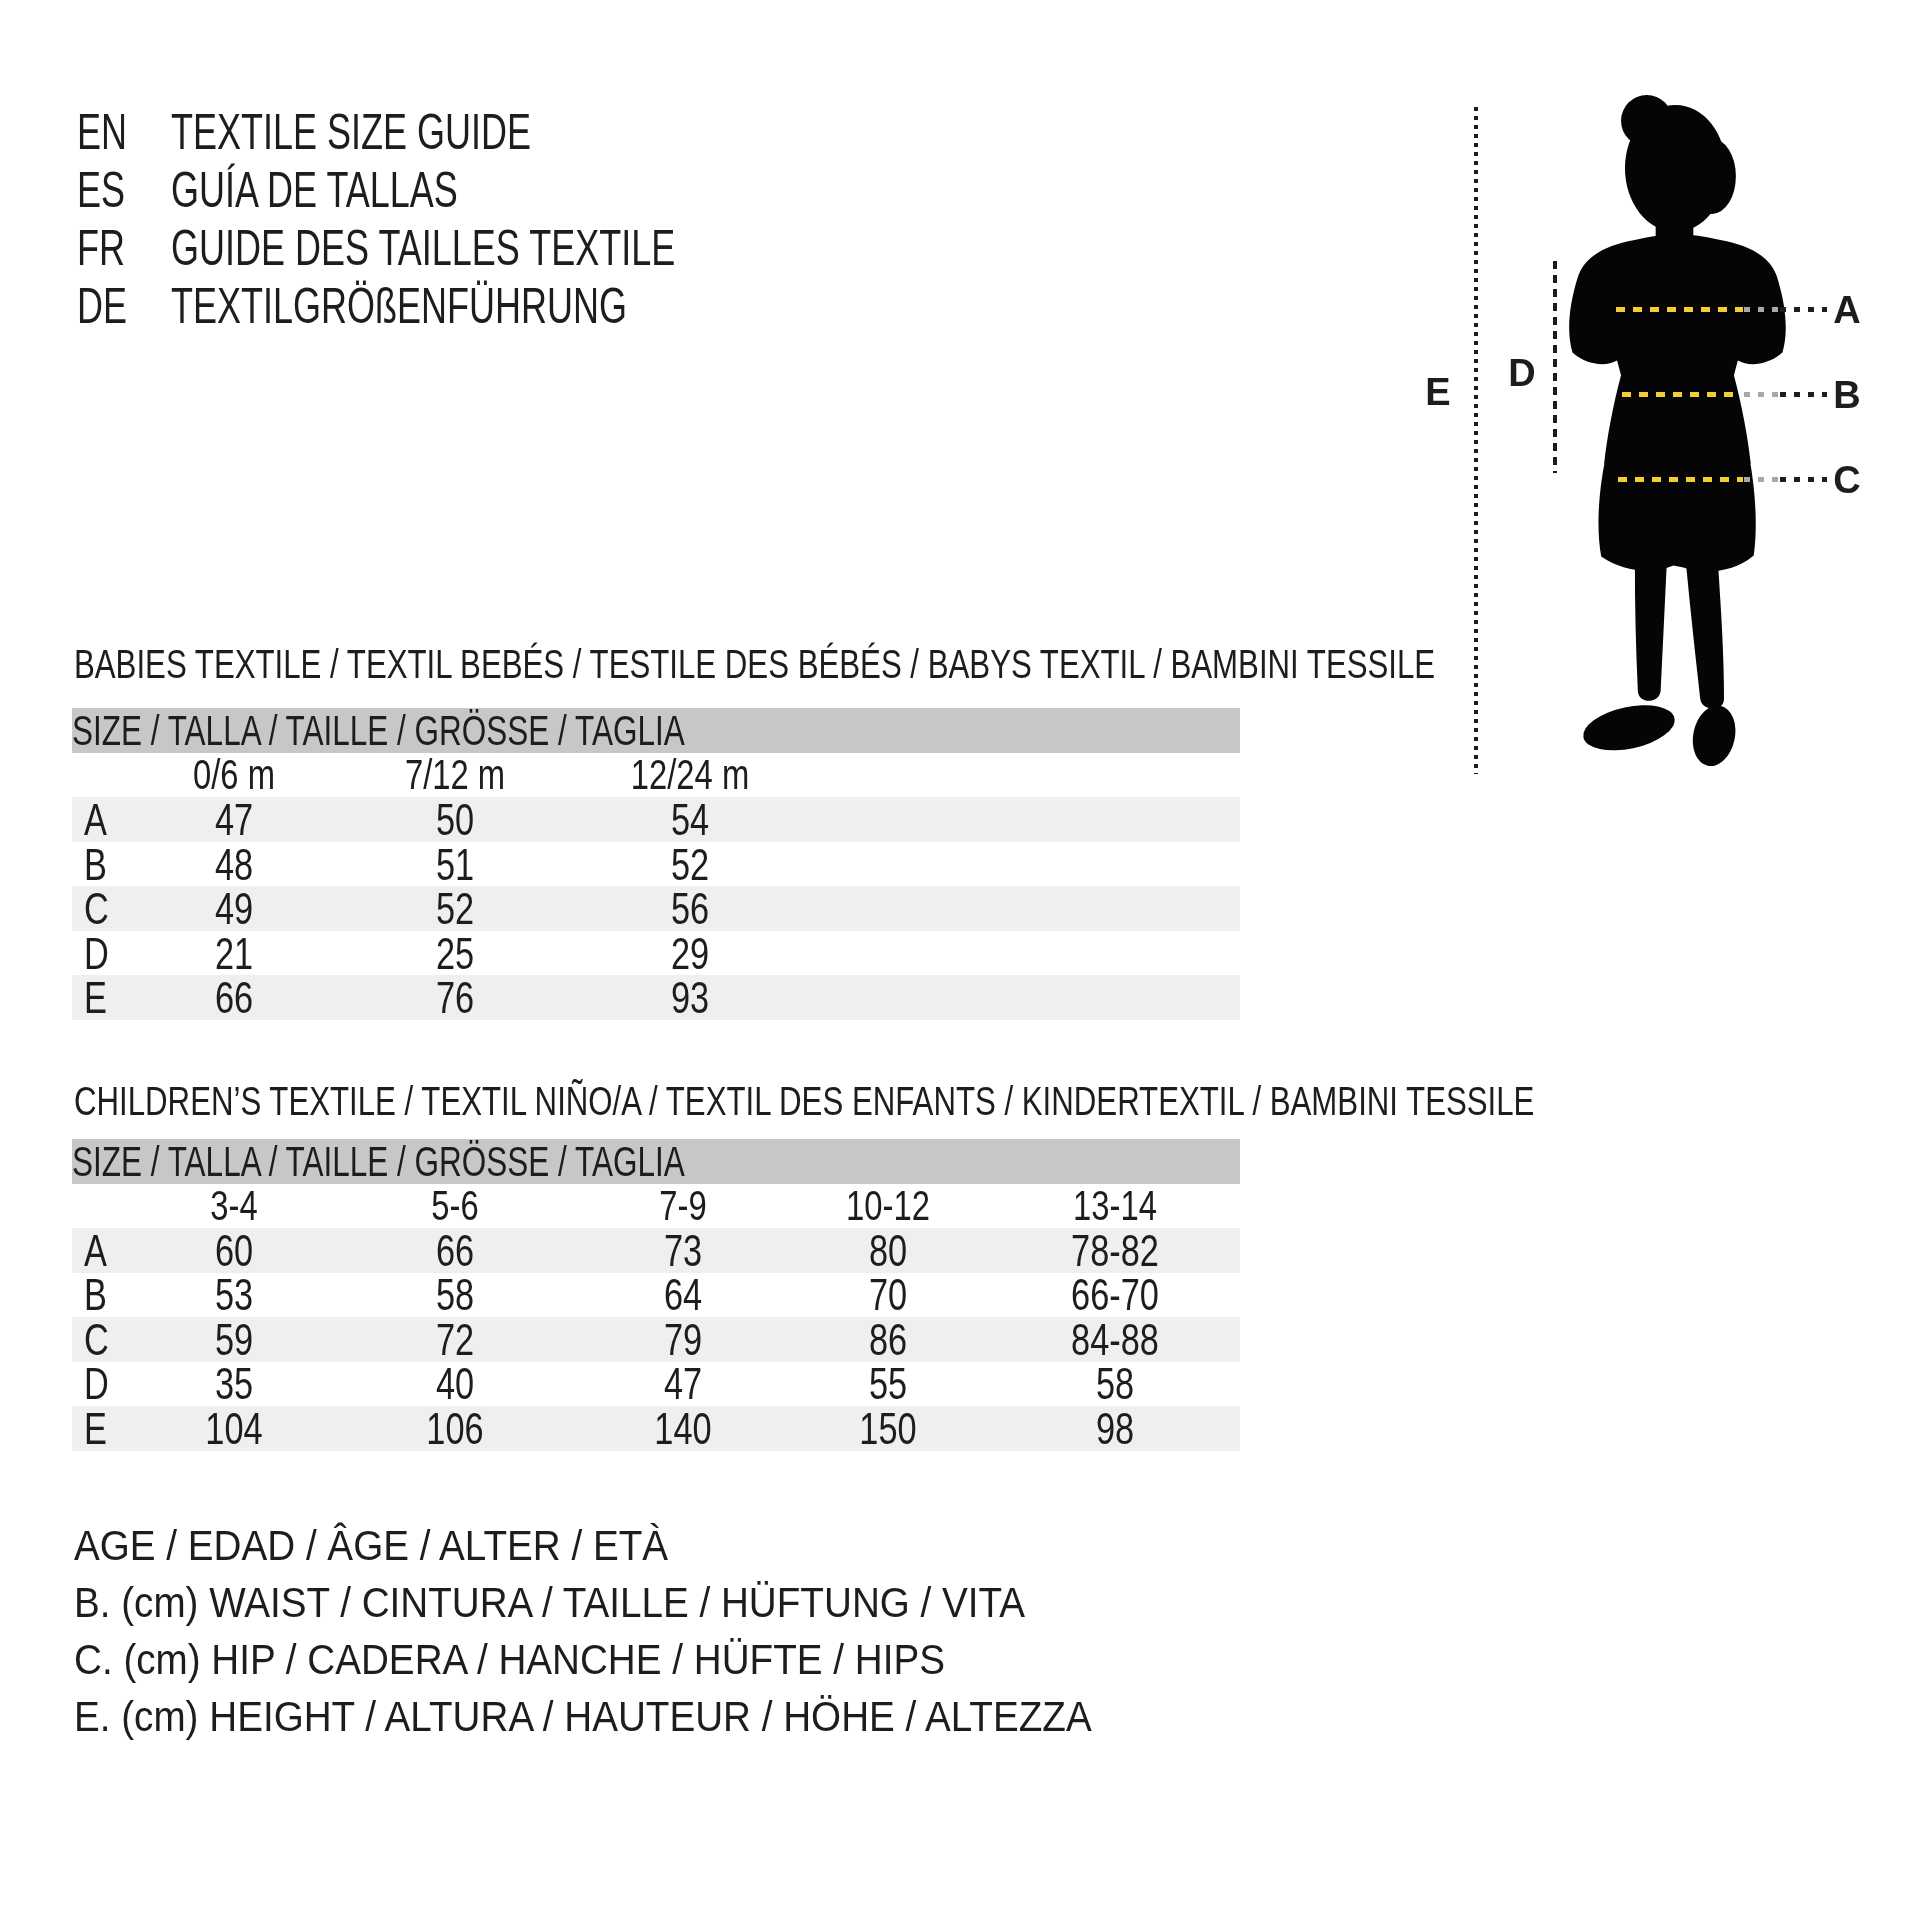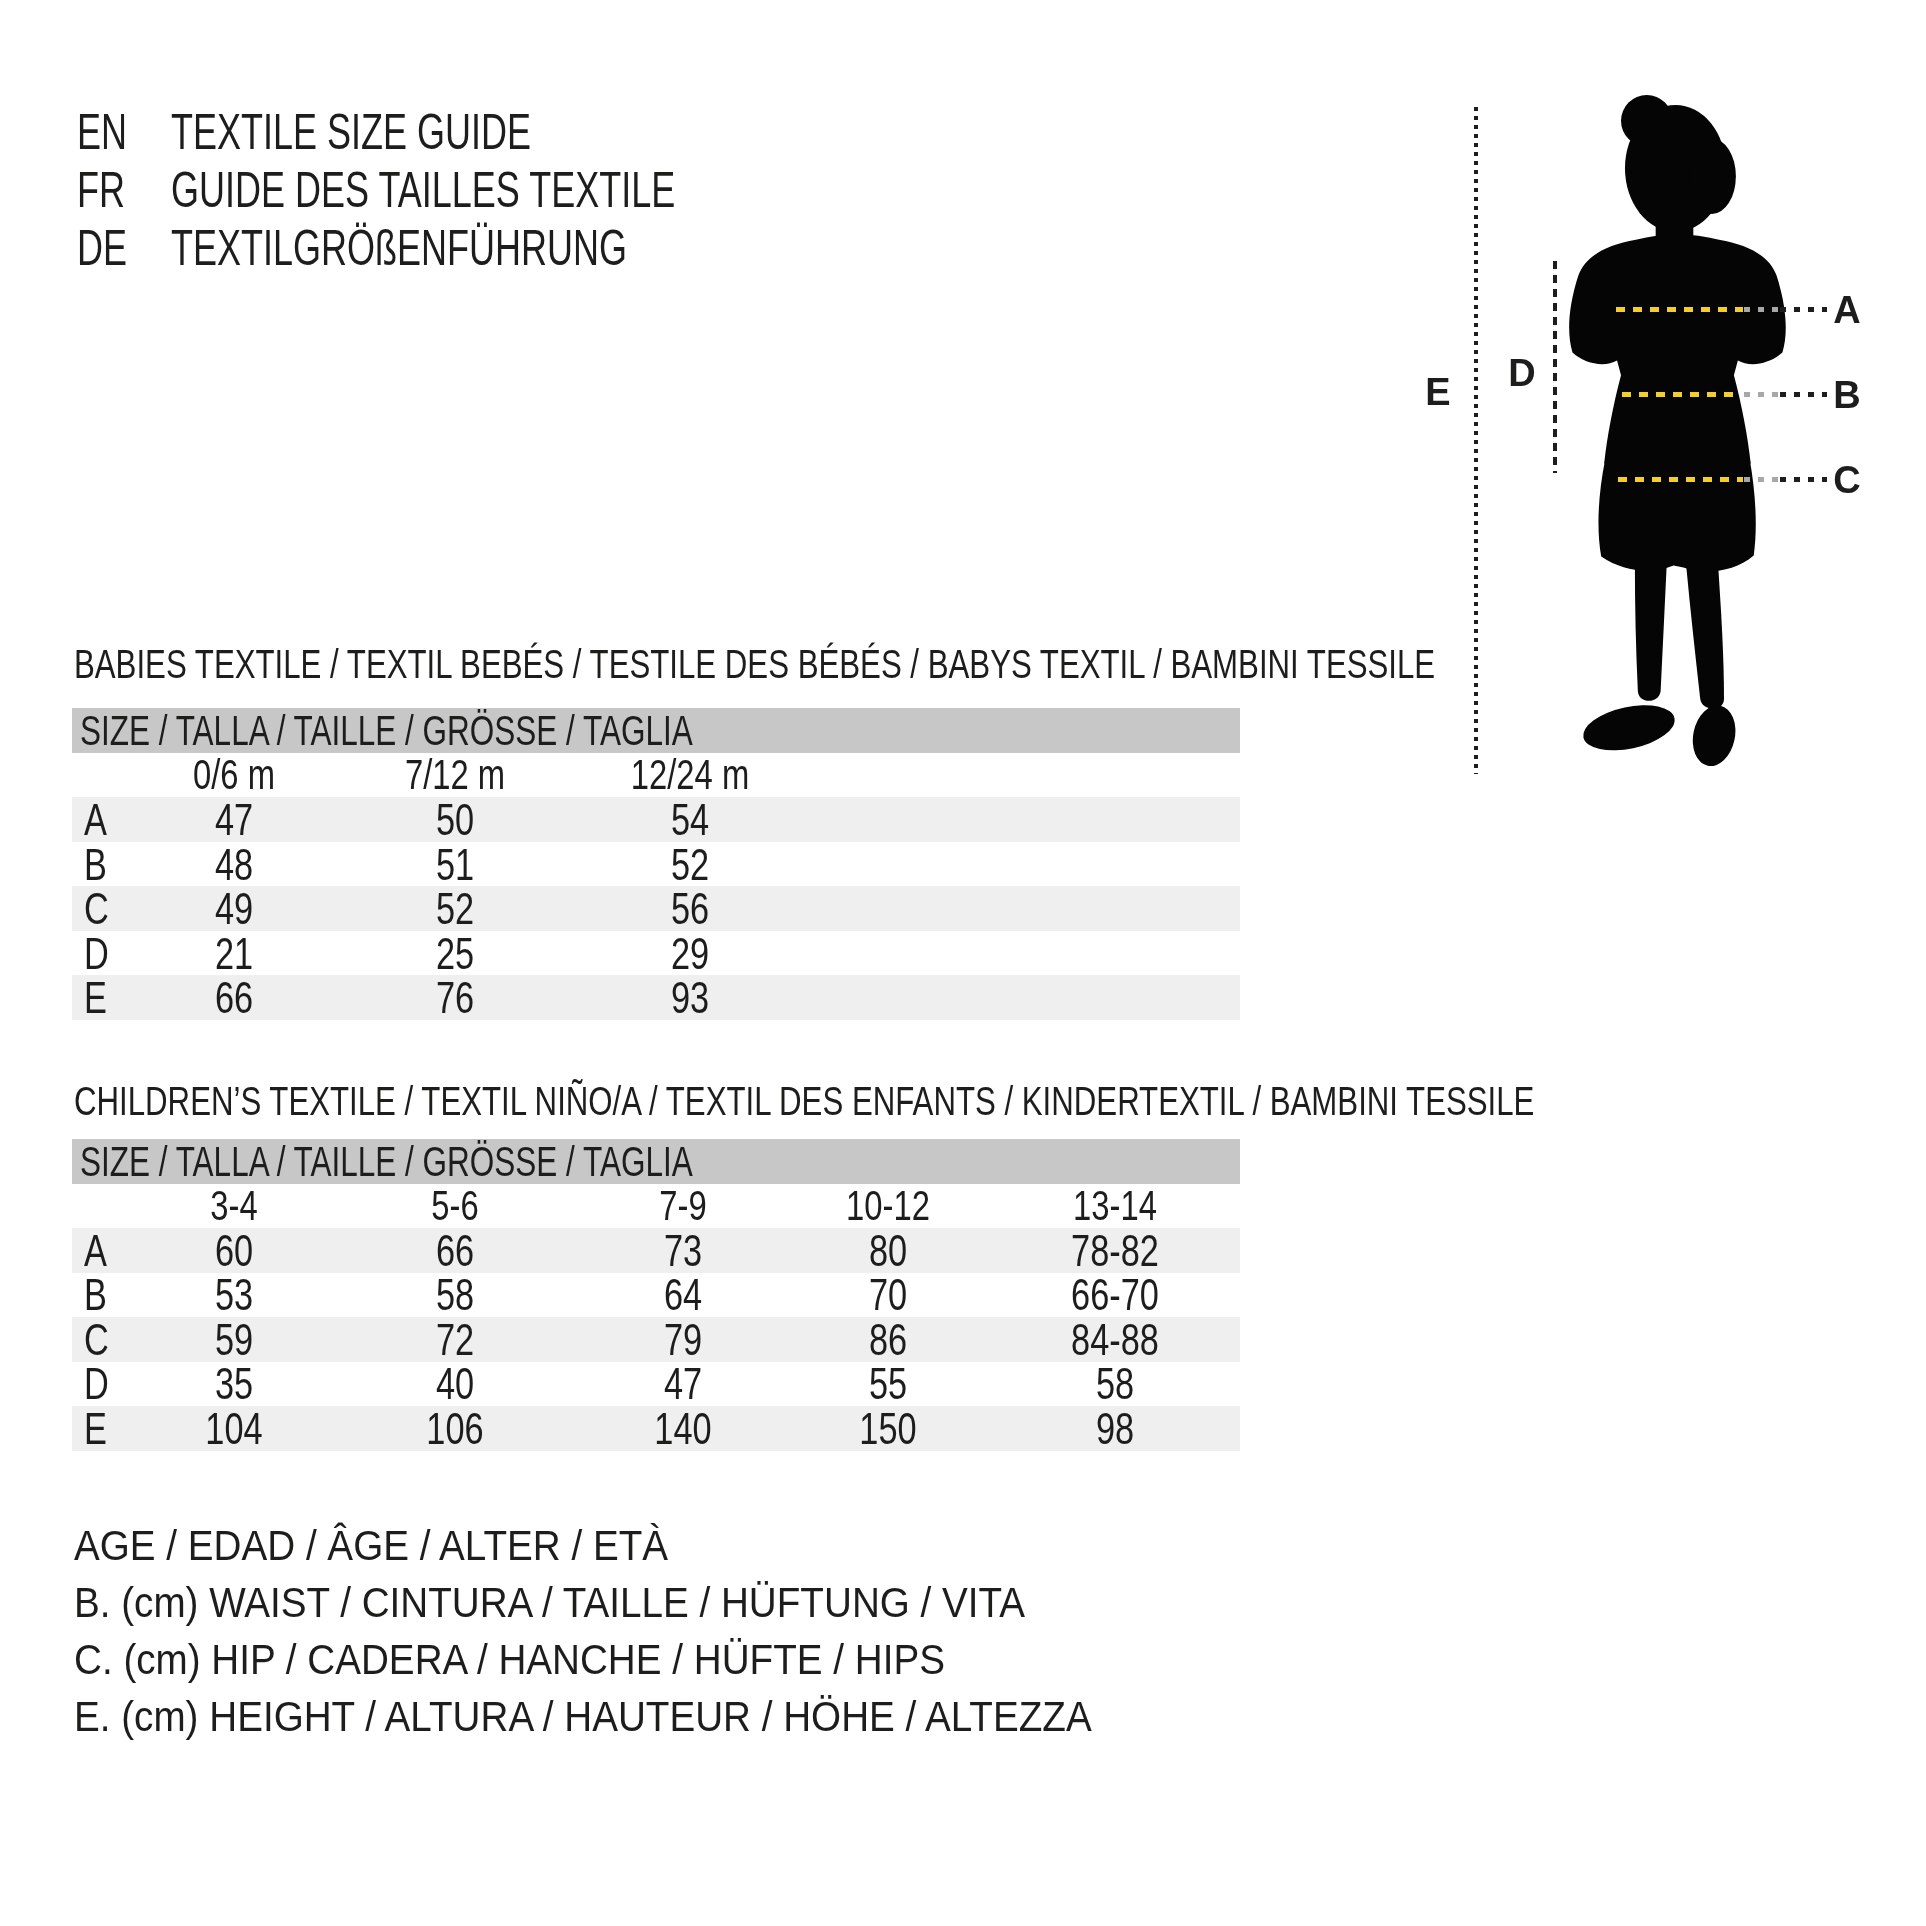--- a/index.html
+++ b/index.html
@@ -20,21 +20,21 @@
   
   .lang{left:77px;top:103px}
   .lang-row{display:flex;align-items:flex-start;height:58px;font-size:50px}
   .lang-code{width:94px;flex:0 0 94px}
 
   
   .sec-title{height:45px;display:flex;align-items:center;font-size:40px;white-space:nowrap}
 
   
   .bar{left:72px;width:1168px;height:45px;background:var(--bar,#c7c7c7);
-       display:flex;align-items:center;padding-left:8px;box-sizing:border-box;font-size:42px}
+       display:flex;align-items:center;box-sizing:border-box;font-size:42px}
   .trow{left:72px;width:1168px;height:45px}
   .trow.striped{background:var(--stripe,#efefef)}
   .cell{position:absolute;top:50%;transform:translate(-50%,-50%) scaleX(.78);
         font-size:44px;white-space:nowrap}
   .colh .cell{font-size:42px}
   .rlab{position:absolute;left:12px;top:50%;transform:translateY(-50%) scaleX(.78);
         transform-origin:0 50%;font-size:44px}
 
   
   .legend{left:74px;top:1517px}
@@ -51,20 +51,24 @@
   .mlabel{position:absolute;font-weight:bold;font-size:38px;transform:translate(-50%,-50%)}
   .sil{fill:var(--sil,#000)}
 </style>
 </head>
 <body>
 
 <div class="abs lang">
   <div class="lang-row">
     <span class="lang-code"><span class="cx s72">EN</span></span>
     <span class="cx s72">TEXTILE SIZE GUIDE</span>
+  </div>
+  <div class="lang-row">
+    <span class="lang-code"><span class="cx s72">ES</span></span>
+    <span class="cx s72">GUÍA DE TALLAS</span>
   </div>
   <div class="lang-row">
     <span class="lang-code"><span class="cx s72">FR</span></span>
     <span class="cx s72">GUIDE DES TAILLES TEXTILE</span>
   </div>
   <div class="lang-row">
     <span class="lang-code"><span class="cx s72">DE</span></span>
     <span class="cx s72">TEXTILGRÖßENFÜHRUNG</span>
   </div>
 </div>

